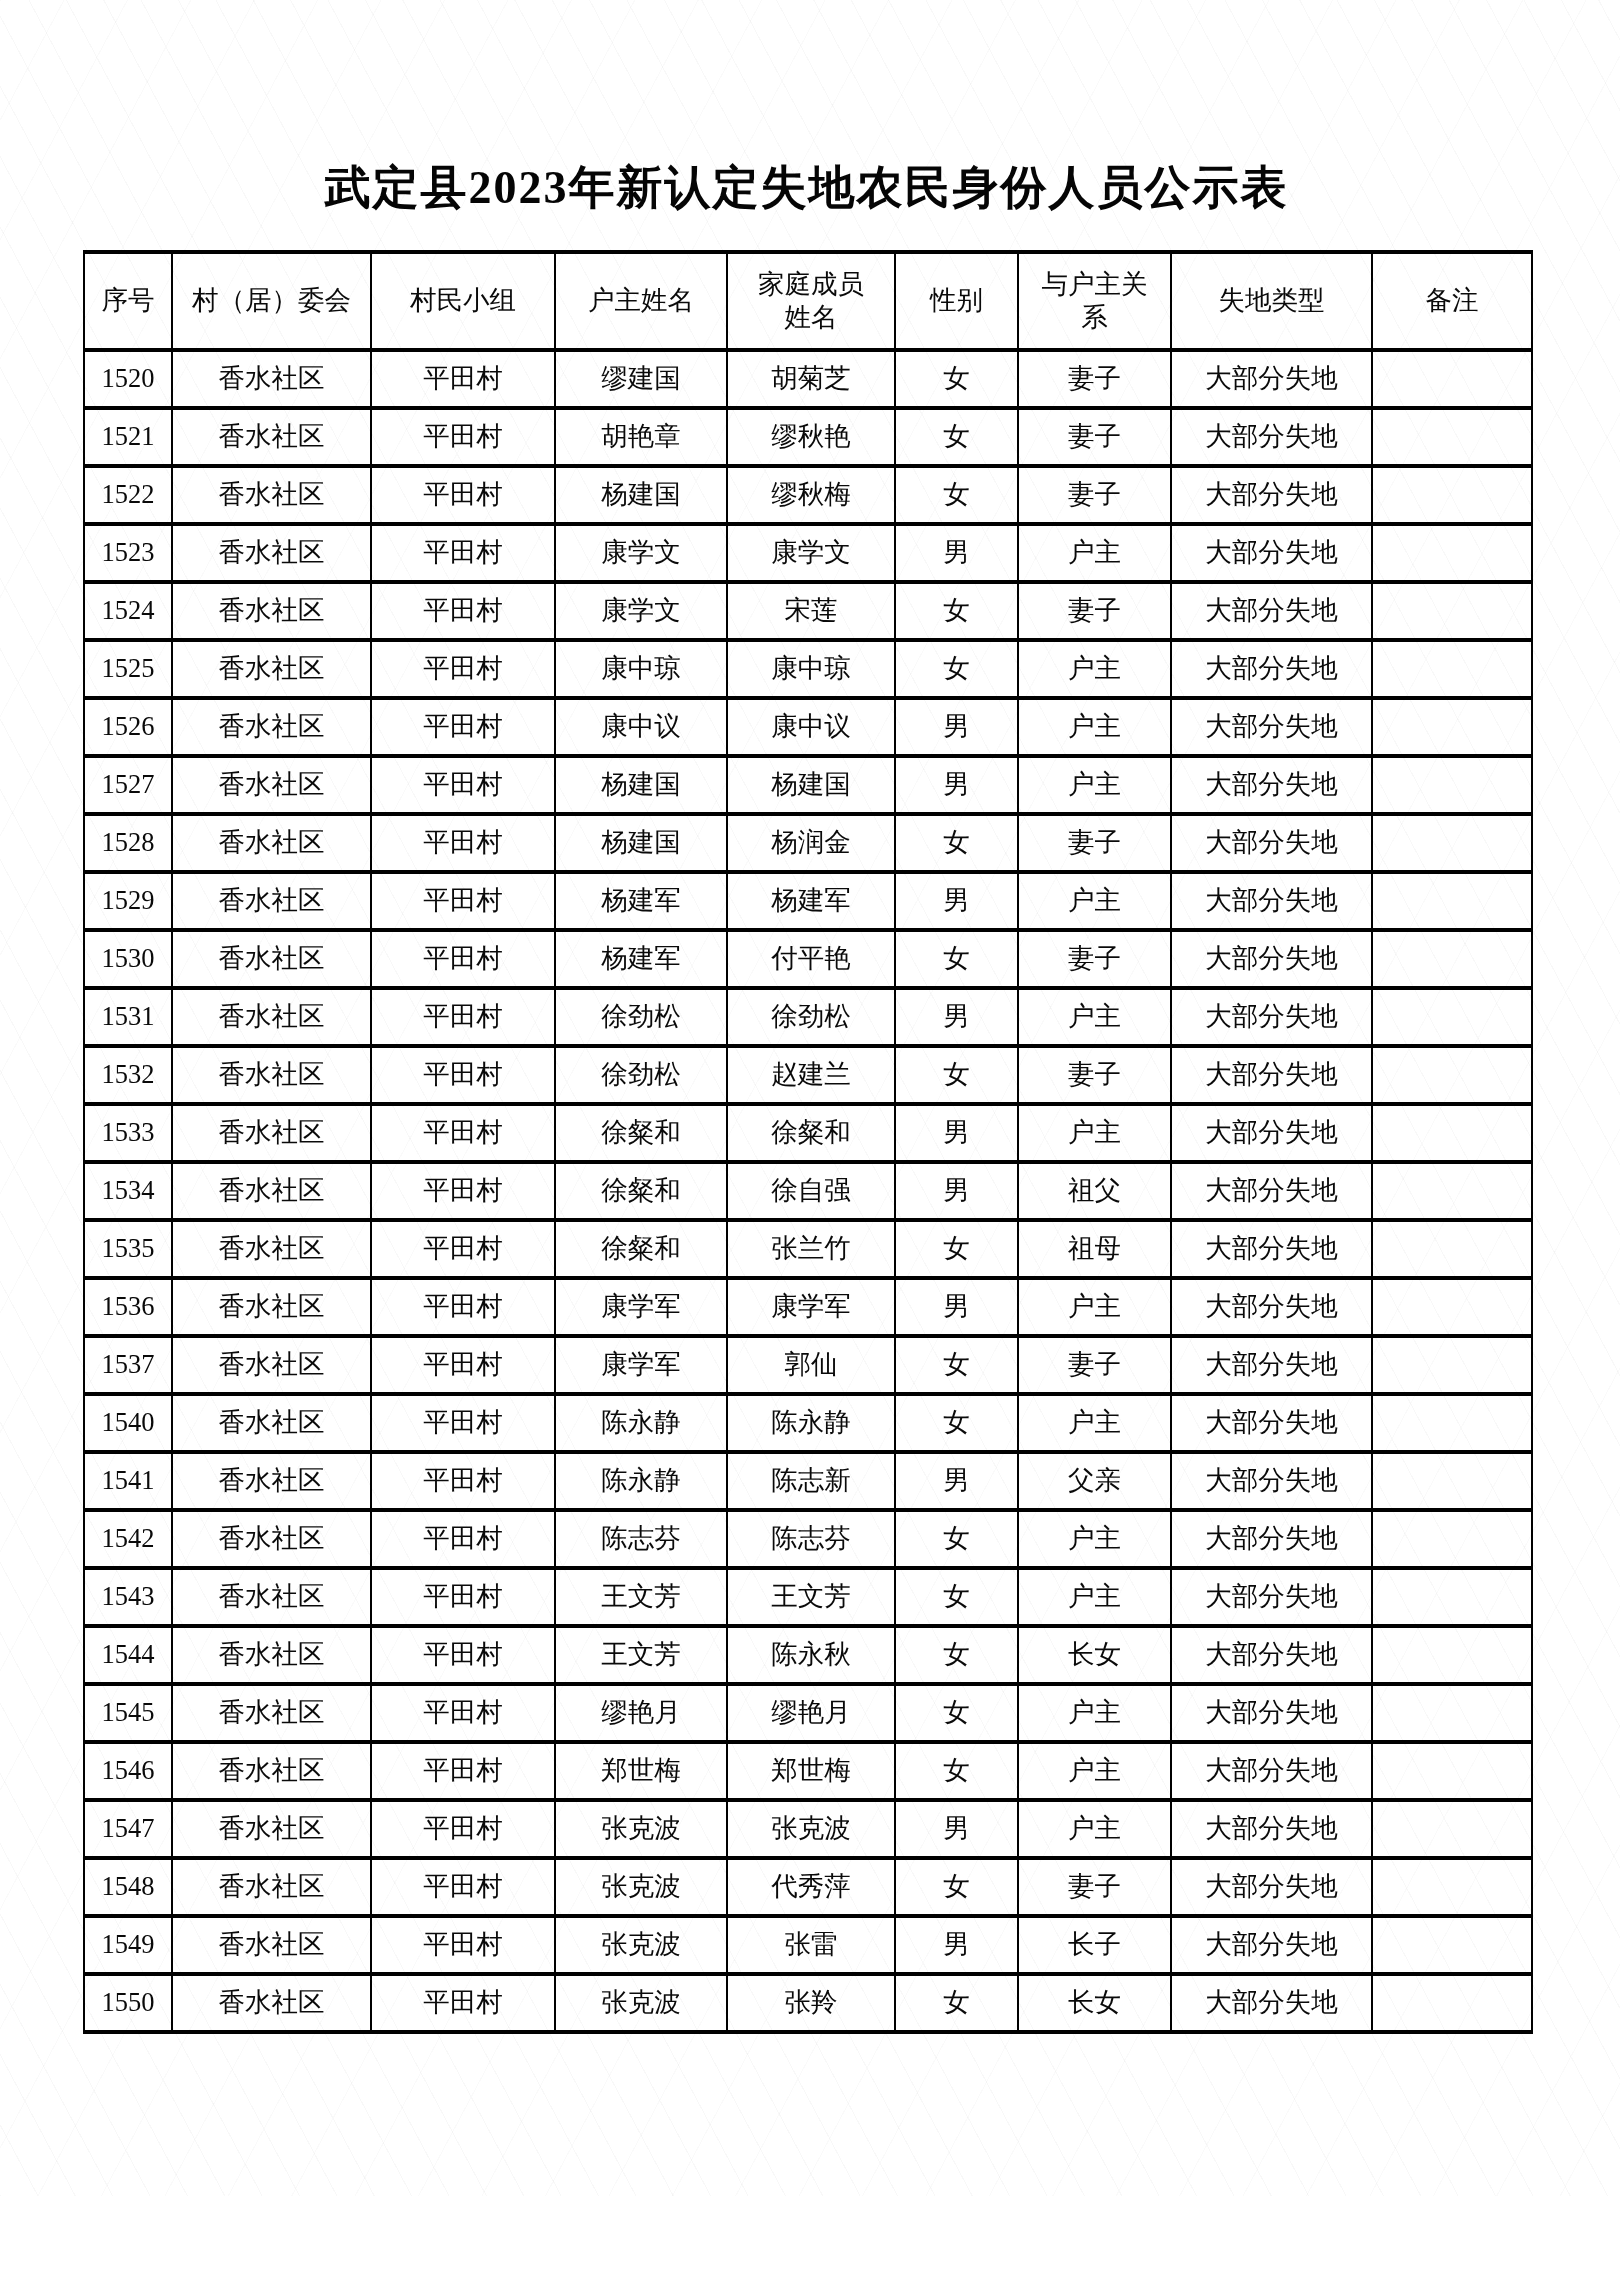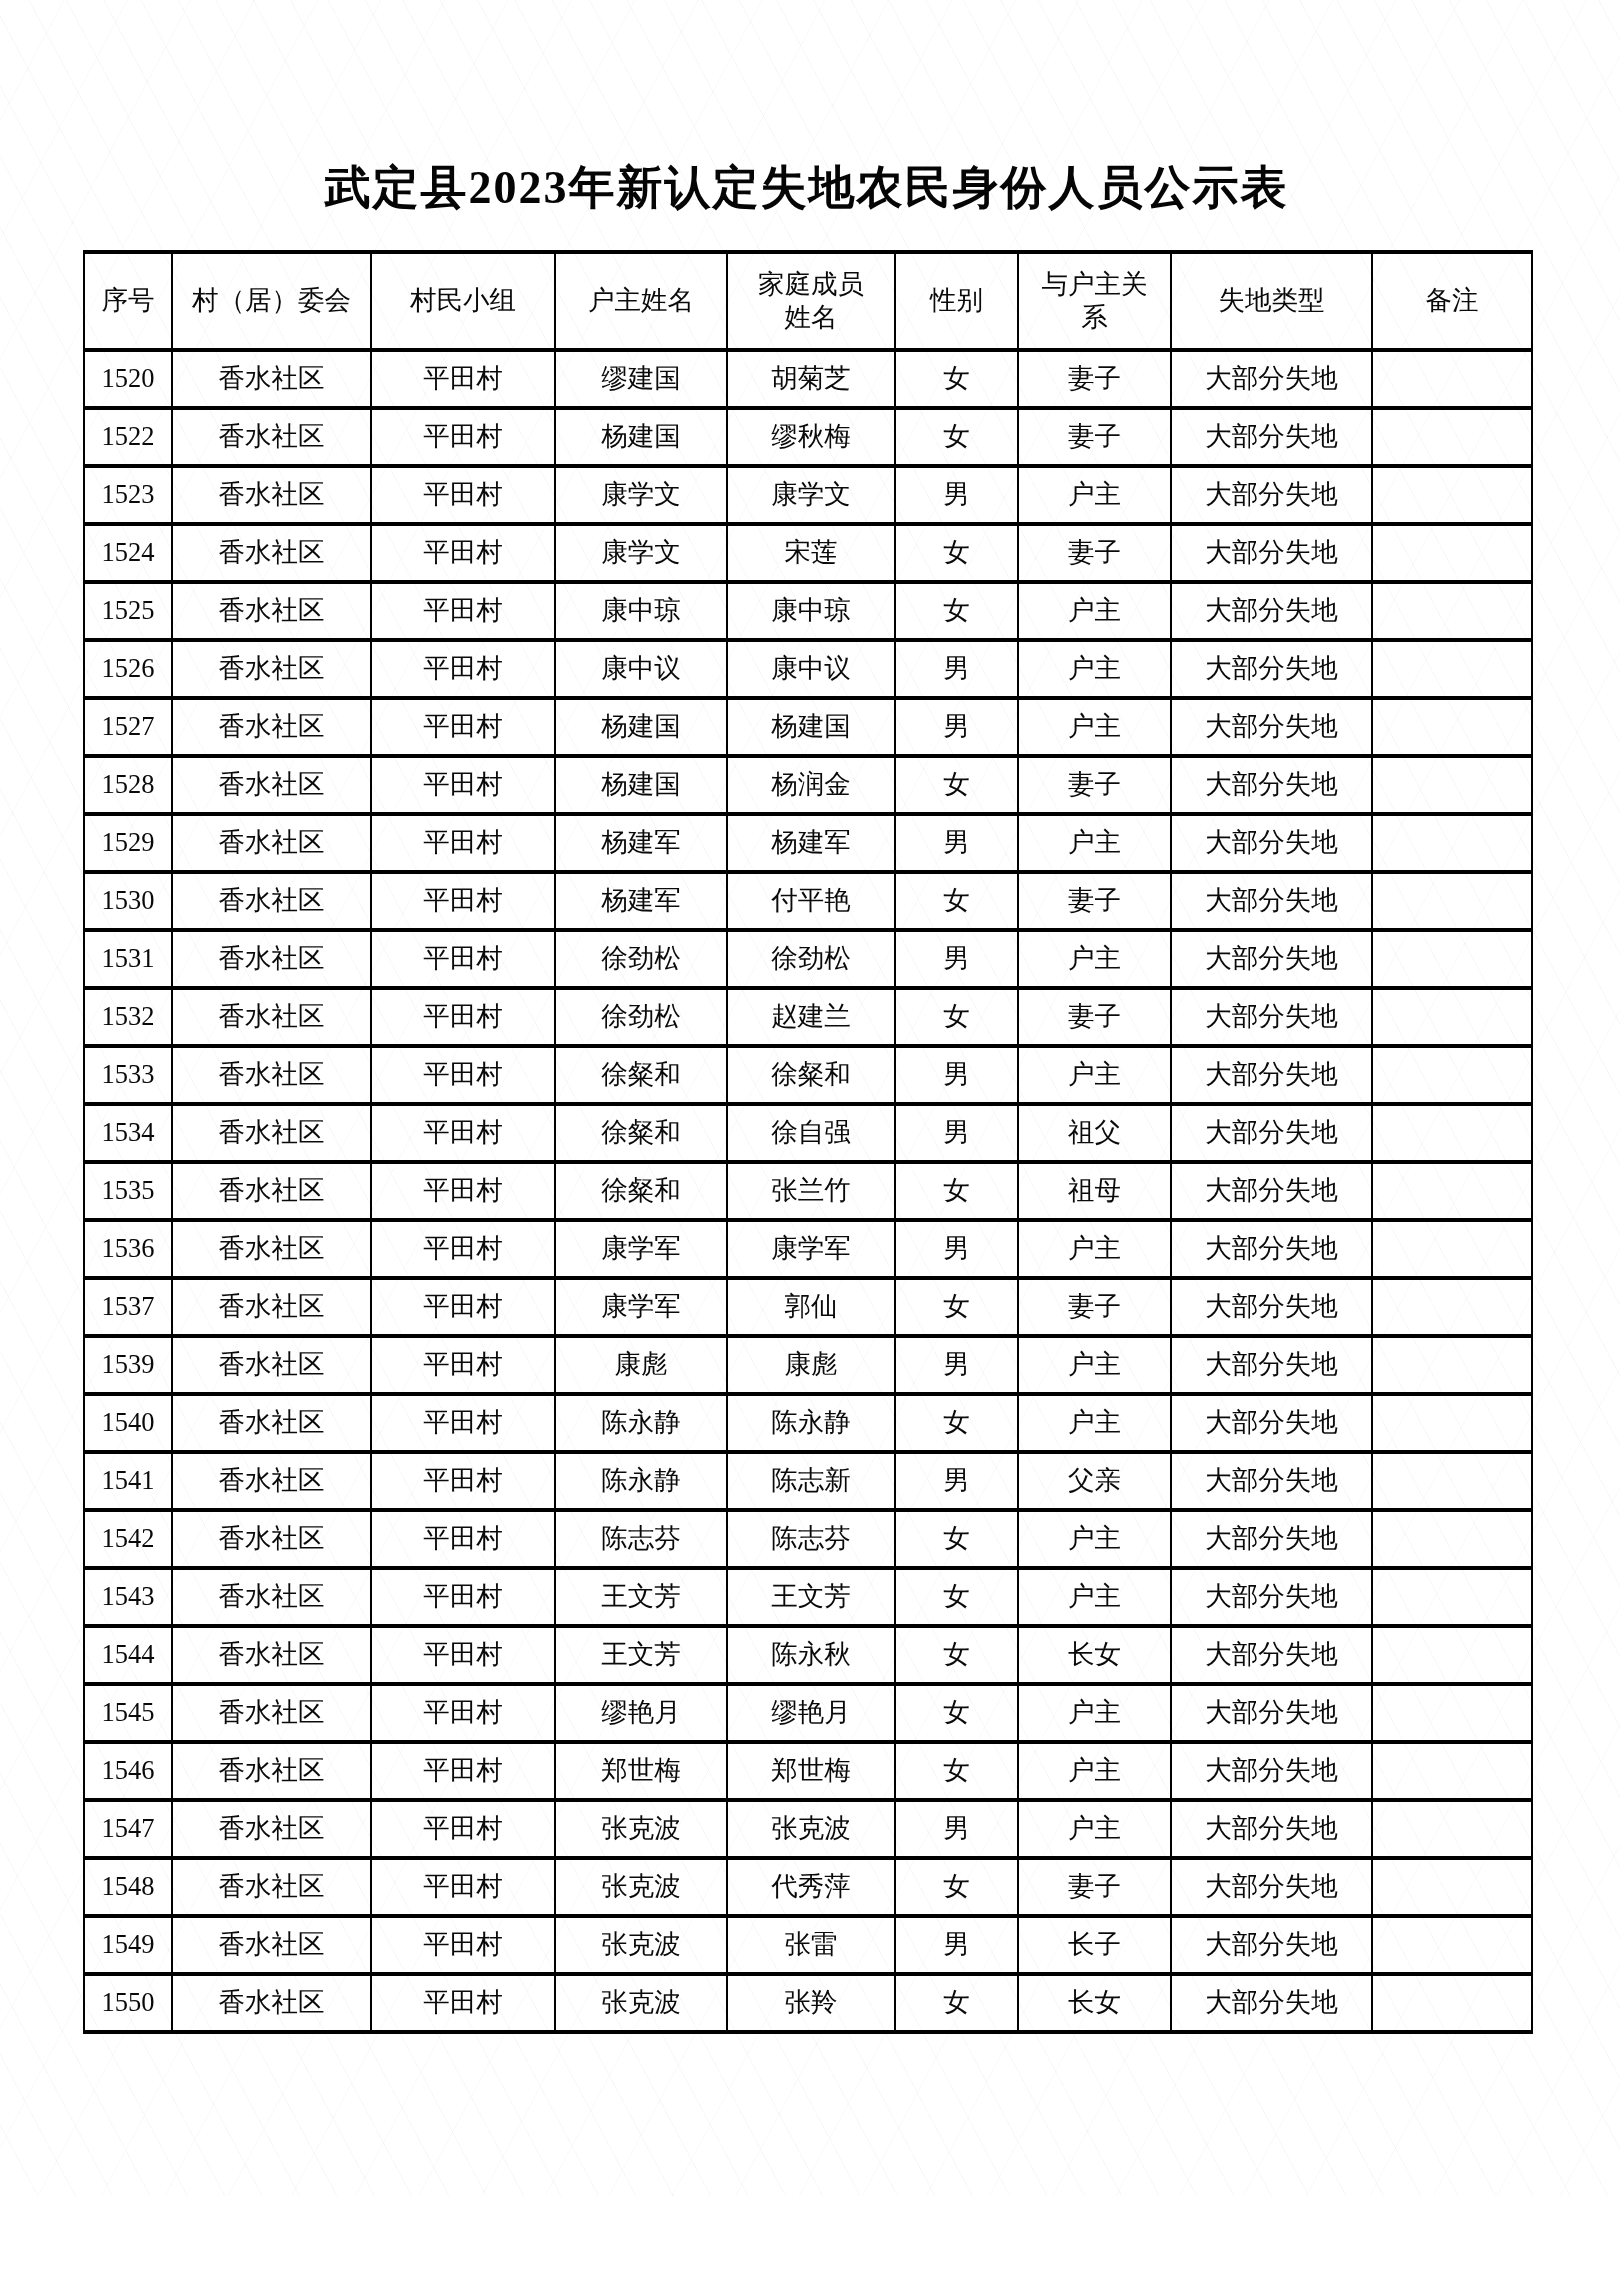--- a/index.html
+++ b/index.html
@@ -101,20 +101,31 @@
           <td>香水社区</td>
           <td>平田村</td>
           <td>缪建国</td>
           <td>胡菊芝</td>
           <td>女</td>
           <td>妻子</td>
           <td>大部分失地</td>
           <td></td>
         </tr>
         <tr>
+          <td>1521</td>
+          <td>香水社区</td>
+          <td>平田村</td>
+          <td>胡艳章</td>
+          <td>缪秋艳</td>
+          <td>女</td>
+          <td>妻子</td>
+          <td>大部分失地</td>
+          <td></td>
+        </tr>
+        <tr>
           <td>1522</td>
           <td>香水社区</td>
           <td>平田村</td>
           <td>杨建国</td>
           <td>缪秋梅</td>
           <td>女</td>
           <td>妻子</td>
           <td>大部分失地</td>
           <td></td>
         </tr>
@@ -277,31 +288,20 @@
           <td>香水社区</td>
           <td>平田村</td>
           <td>康学军</td>
           <td>郭仙</td>
           <td>女</td>
           <td>妻子</td>
           <td>大部分失地</td>
           <td></td>
         </tr>
         <tr>
-          <td>1539</td>
-          <td>香水社区</td>
-          <td>平田村</td>
-          <td>康彪</td>
-          <td>康彪</td>
-          <td>男</td>
-          <td>户主</td>
-          <td>大部分失地</td>
-          <td></td>
-        </tr>
-        <tr>
           <td>1540</td>
           <td>香水社区</td>
           <td>平田村</td>
           <td>陈永静</td>
           <td>陈永静</td>
           <td>女</td>
           <td>户主</td>
           <td>大部分失地</td>
           <td></td>
         </tr>

